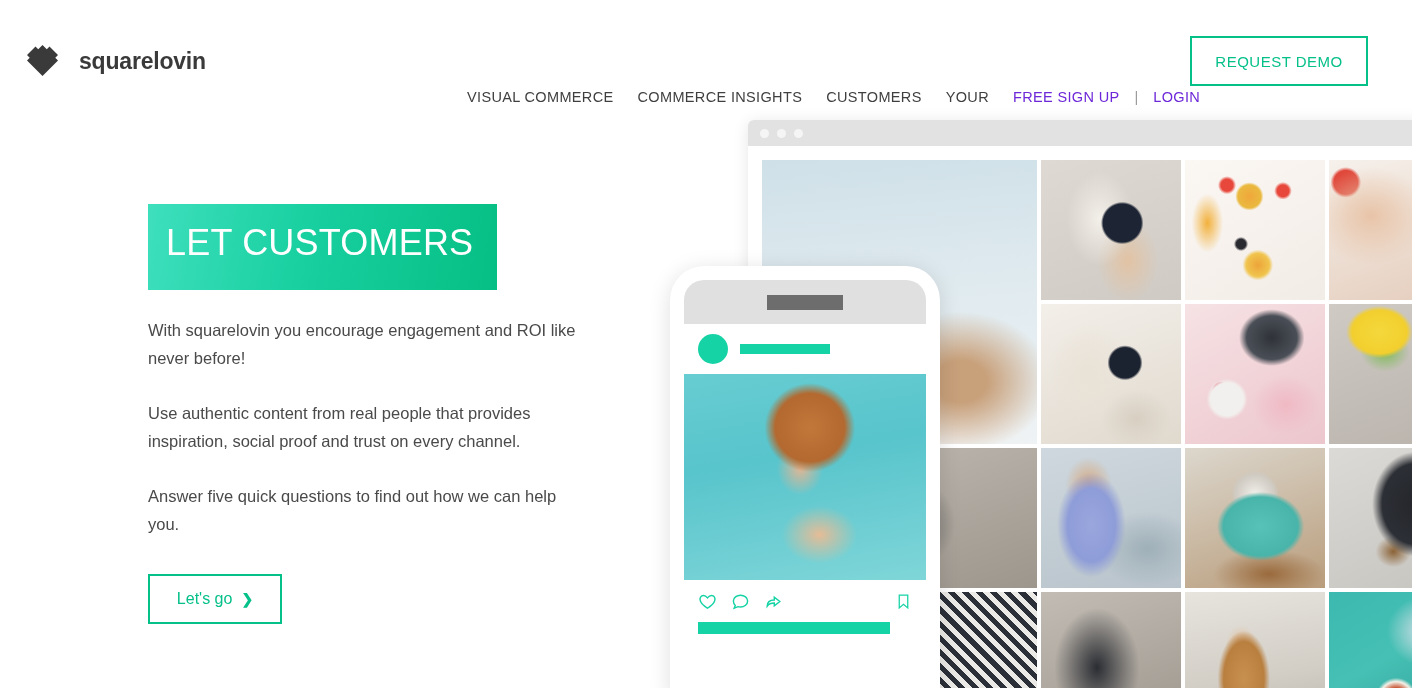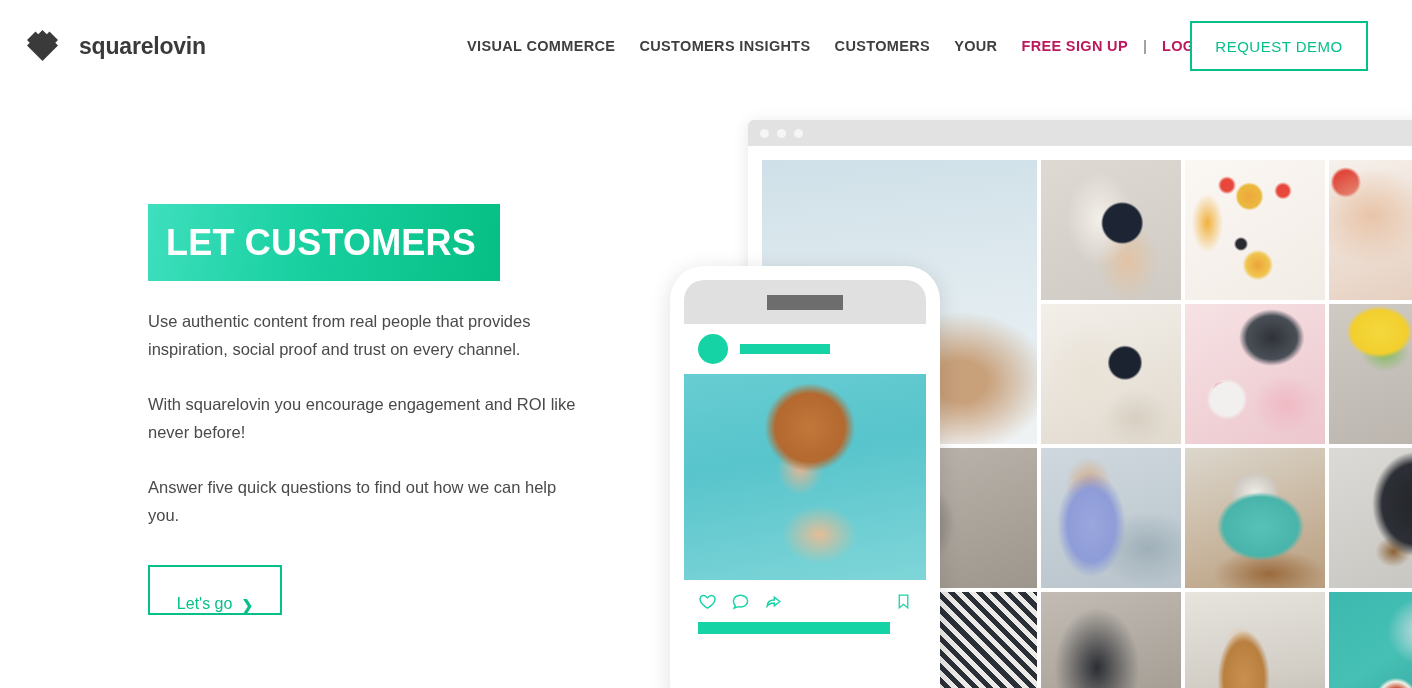--- a/index.html
+++ b/index.html
@@ -6,74 +6,74 @@
   html,body { width:1412px; height:688px; overflow:hidden; }
   body {
     font-family:"Liberation Sans", sans-serif;
     background:#ffffff;
     color:#3c3c3c;
     position:relative;
   }
 
   
   .header{
-    position:absolute; top:2px; left:0; width:1412px; height:88px;
+    position:absolute; top:17px; left:0; width:1412px; height:88px;
     background:#fff; z-index:60;
   }
   .brand{
     position:absolute; left:20px; top:22px;
     display:flex; align-items:center; gap:14px;
   }
   .logo-mark{ width:45px; height:45px; position:relative; }
   .logo-mark svg{ display:block; }
   .brand-name{
     font-size:23px; font-weight:bold; color:#3a3a3a; letter-spacing:-0.2px;
   }
 
   .nav{
     position:absolute; left:455px; top:0; height:88px;
-    display:flex; align-items:center; gap:0;font-weight:bold;
+    display:flex; align-items:flex-end; gap:0;
   }
   .nav-link{
     font-size:14.5px; color:#3f3f3f; letter-spacing:0.35px;
     text-decoration:none; padding:0 12px; white-space:nowrap;
     cursor:pointer;
   }
-  .nav-link.accent{ color:#be185d; }
+  .nav-link.accent{ color:#6d28d9; }
   .nav-sep{ color:#9a9a9a; font-size:14.5px; padding:0 3px; }
   .demo-btn{
     position:absolute; right:44px; top:19px;
     width:178px; height:50px;
     border:2px solid #06c08a; background:#fff; color:#06c08a;
     font-size:15px; letter-spacing:0.5px;
     font-family:"Liberation Sans", sans-serif;
     display:flex; align-items:center; justify-content:center;
     cursor:pointer;
   }
 
   
   .hero-left{ position:absolute; left:148px; top:204px; width:440px; z-index:40; }
   .headline{
     display:inline-block;
     background:linear-gradient(100deg,#3edfbd 0%,#18d0a0 45%,#06bf84 100%);
-    padding:16px 24px 15px 18px;
-    color:#fff; font-weight:bold; font-size:36px; line-height:1.28;
+    padding:16px 24px 24px 18px;
+    color:#fff; font-weight:normal; font-size:36px; line-height:1.28;
     letter-spacing:0.2px; white-space:nowrap;
   }
   .headline .l2{ display:block; }
   .para{
     font-size:16.5px; line-height:1.72; color:#4a4a4a; margin-top:26px; width:432px;
   }
   .para.p2{ margin-top:26px; }
   .para.p3{ }
   .cta{
     margin-top:36px; width:134px; height:50px;
     border:2px solid #06c08a; background:transparent; color:#06c08a;
     font-size:16px; font-family:"Liberation Sans", sans-serif;
-    display:flex; align-items:flex-end; justify-content:center; gap:9px;
+    display:flex; align-items:center; justify-content:center; gap:9px;
     cursor:pointer;
   }
   .cta .chev{ font-weight:bold; font-size:14px; }
 
   
   .browser{
     position:absolute; left:748px; top:120px; width:680px; height:580px;
     background:#fff; border-radius:6px 0 0 0;
     box-shadow:0 2px 16px rgba(0,0,0,.10);
     overflow:hidden; z-index:10;
@@ -302,35 +302,35 @@
         <path d="M22.5 6 L38 21.5 L22.5 37 L7 21.5 Z" fill="#3a3a3a"></path>
         <path d="M11 12 L22.5 23.5 L34 12 L34 12 Z" fill="#ffffff" opacity="0"></path>
         <path d="M22.5 14.5 L15.5 7.5 L7 16 L22.5 31.5 L38 16 L29.5 7.5 Z" fill="#3a3a3a"></path>
       </svg>
     </span>
     <span class="brand-name">squarelovin</span>
   </div>
 
   <nav class="nav" id="main-nav">
       <a class="nav-link">VISUAL COMMERCE</a>
-      <a class="nav-link">CUSTOMERS INSIGHTS</a>
+      <a class="nav-link">COMMERCE INSIGHTS</a>
       <a class="nav-link">CUSTOMERS</a>
       <a class="nav-link">YOUR</a>
       <a class="nav-link accent">FREE SIGN UP</a>
       <span class="nav-sep">|</span>
       <a class="nav-link accent">LOGIN</a>
     </nav>
 
   <button class="demo-btn">REQUEST DEMO</button>
 </div>
 
 <div class="hero-left">
   <h1 class="headline">
     <span>LET CUSTOMERS</span>
   </h1>
+  <p class="para p2">With squarelovin you encourage engagement and ROI like never before!</p>
   <p class="para p1">Use authentic content from real people that provides inspiration, social proof and trust on every channel.</p>
-  <p class="para p2">With squarelovin you encourage engagement and ROI like never before!</p>
   <p class="para p3">Answer five quick questions to find out how we can help you.</p>
   <button class="cta">
     <span>Let's go</span>
     <span class="chev">❯</span>
   </button>
 </div>
 
 </body></html>

